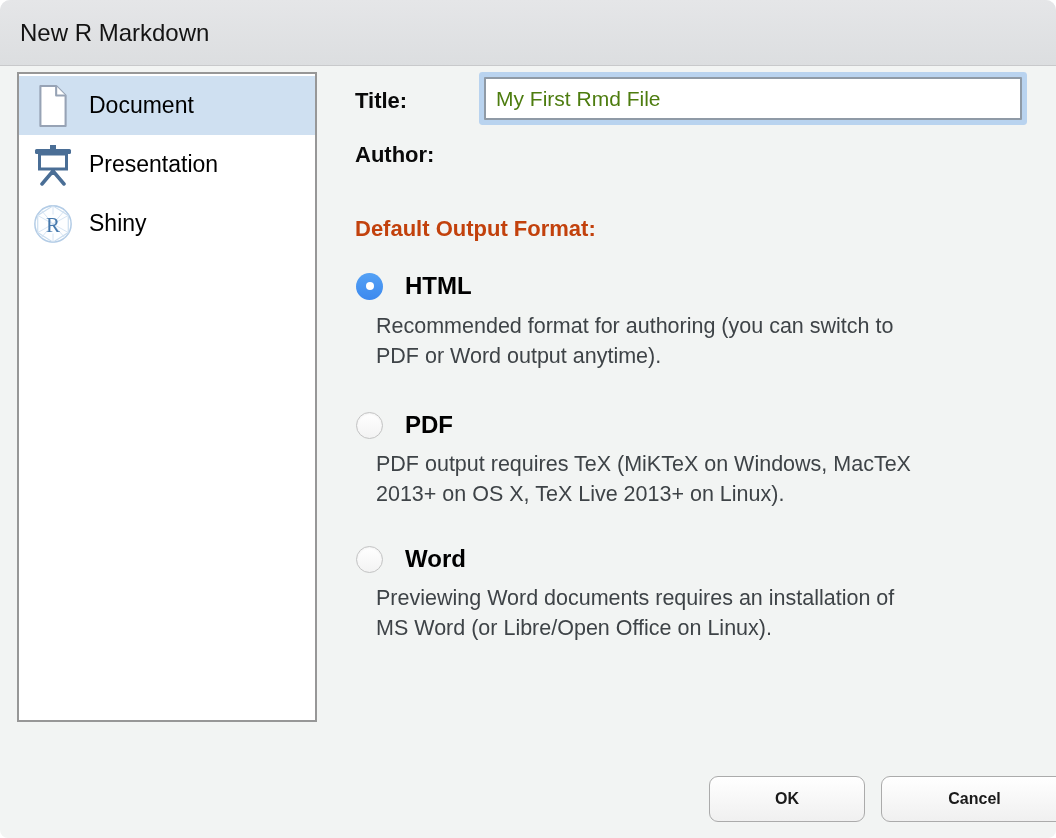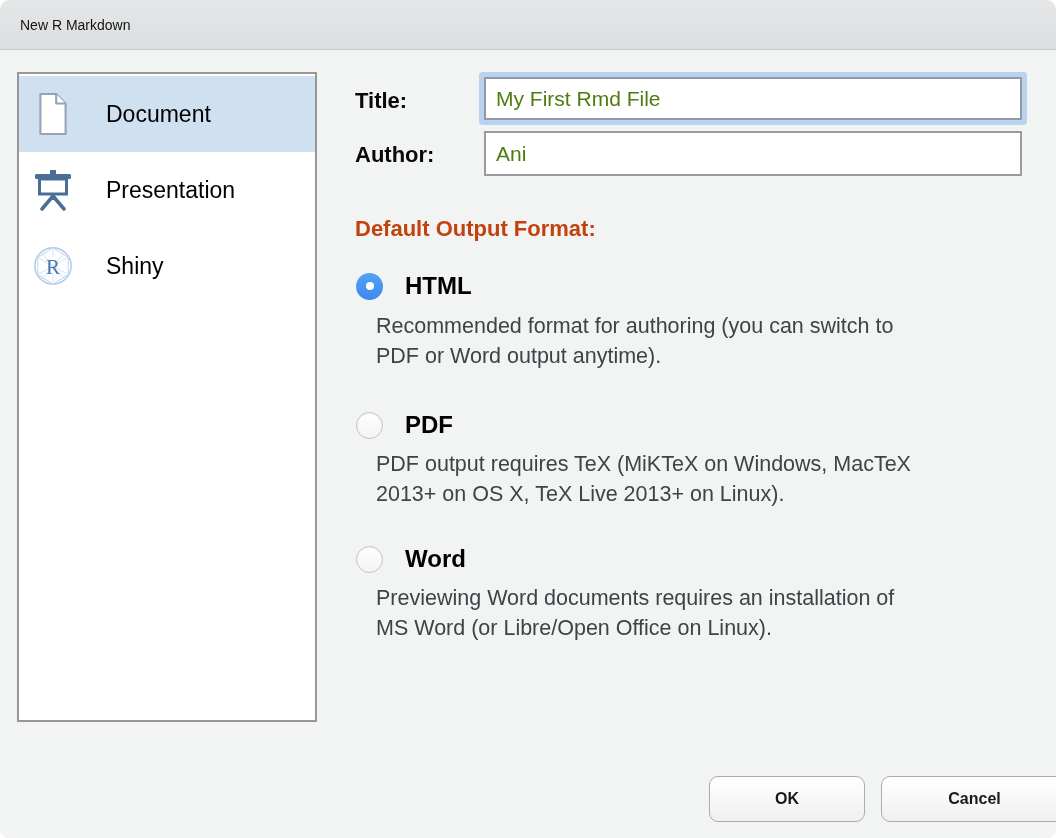--- a/index.html
+++ b/index.html
@@ -8,36 +8,36 @@
 
   .dialog{
     position:relative; width:1056px; height:838px;
     background:#f2f4f3;
     border-radius:10px 10px 8px 8px;
     overflow:hidden;
   }
 
   
   .titlebar{
-    position:absolute; left:0; top:0; width:1056px; height:50px;
+    position:absolute; left:0; top:0; width:1056px; height:66px;
     background:linear-gradient(#e5e6e8,#dcdee0);
     border-bottom:1px solid #c8c9cb;
     display:flex; align-items:center; padding-left:20px;
-    font-size:14px; color:#141414;
+    font-size:24px; color:#141414;
   }
 
   
   .sidebar{
     position:absolute; left:17px; top:72px; width:300px; height:650px;
     background:#ffffff; border:2px solid #979797;
     padding-top:2px;
   }
   .side-item{
-    height:76px; display:flex; align-items:center;
-    padding-left:13px; gap:32px;
+    height:59px; display:flex; align-items:center;
+    padding-left:13px; gap:15px;
     font-size:23px; color:#000; cursor:default;
   }
   .side-item.selected{ background:#cfe0f1; }
   .side-item .icon{ width:42px; height:46px; display:flex; align-items:center; justify-content:center; flex:none; }
 
   
   .field-label{ position:absolute; left:355px; font-size:22px; font-weight:700; color:#0a0a0a; }
   .lbl-title{ top:88px; }
   .lbl-author{ top:142px; }
 
@@ -140,21 +140,20 @@
       <span>Shiny</span>
     </div>
 
 
   </div>
 
   <span class="field-label lbl-title">Title:</span>
   <input class="text-input input-title" type="text" value="My First Rmd File" style="">
 
   <span class="field-label lbl-author">Author:</span>
-  <input class="text-input input-author" type="text" value="Ani" style="">
 
   <span class="section-heading">Default Output Format:</span>
 
   <div class="radio-row row-html">
     <span class="radio selected"></span>
     <span class="radio-label">HTML</span>
   </div>
   <div class="option-desc desc-html">Recommended format for authoring (you can switch to
 PDF or Word output anytime).</div>
 

